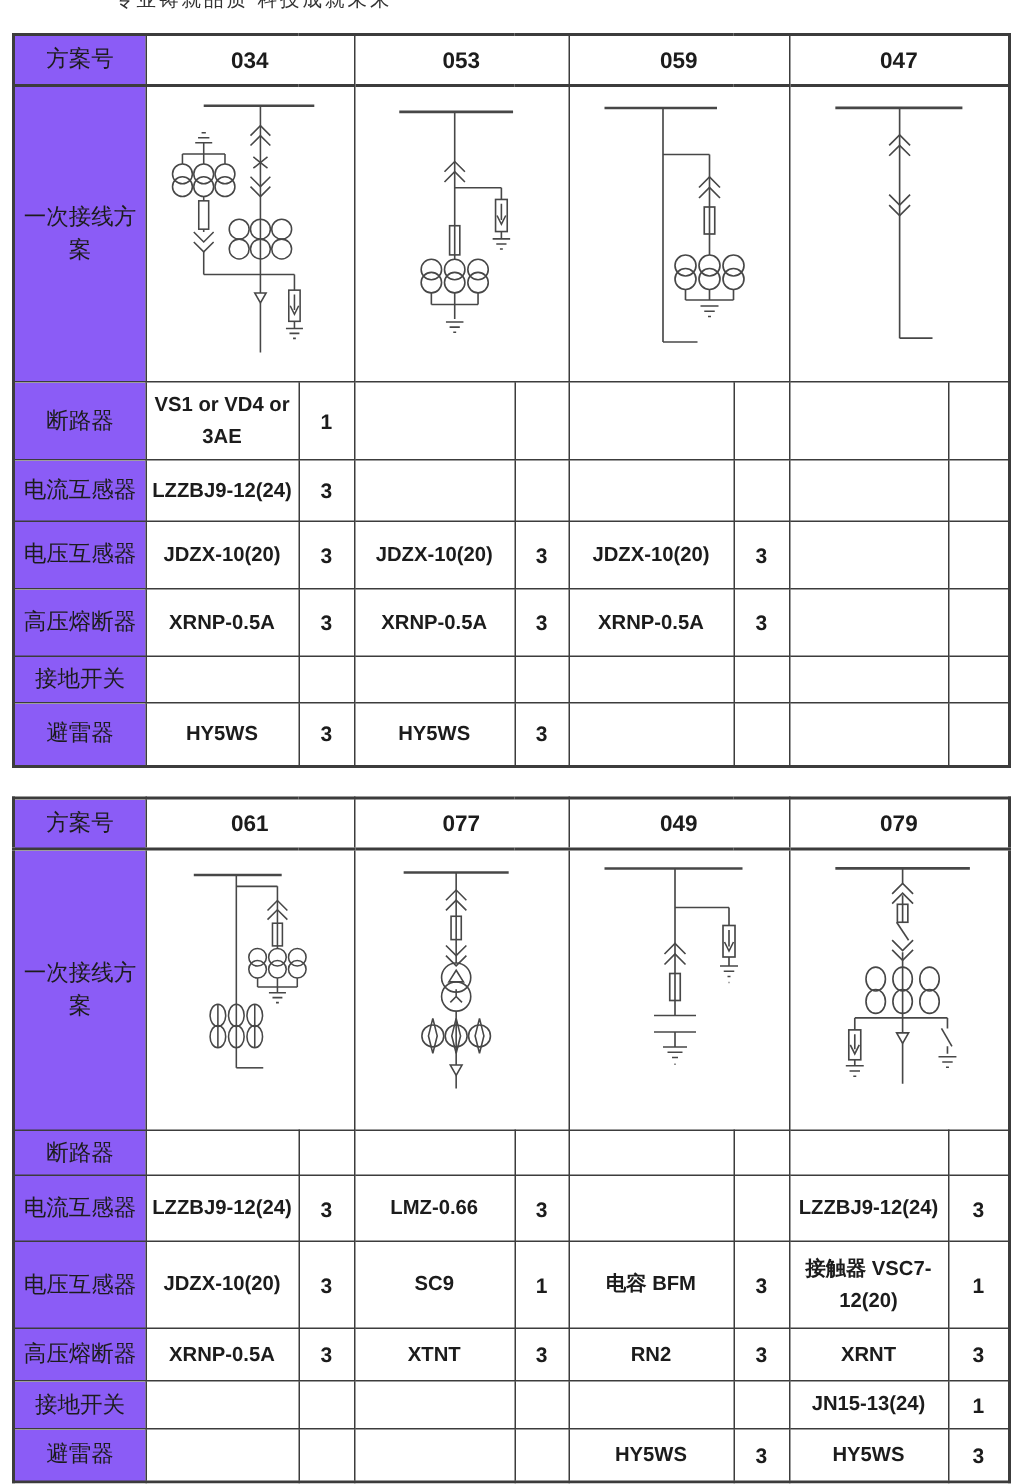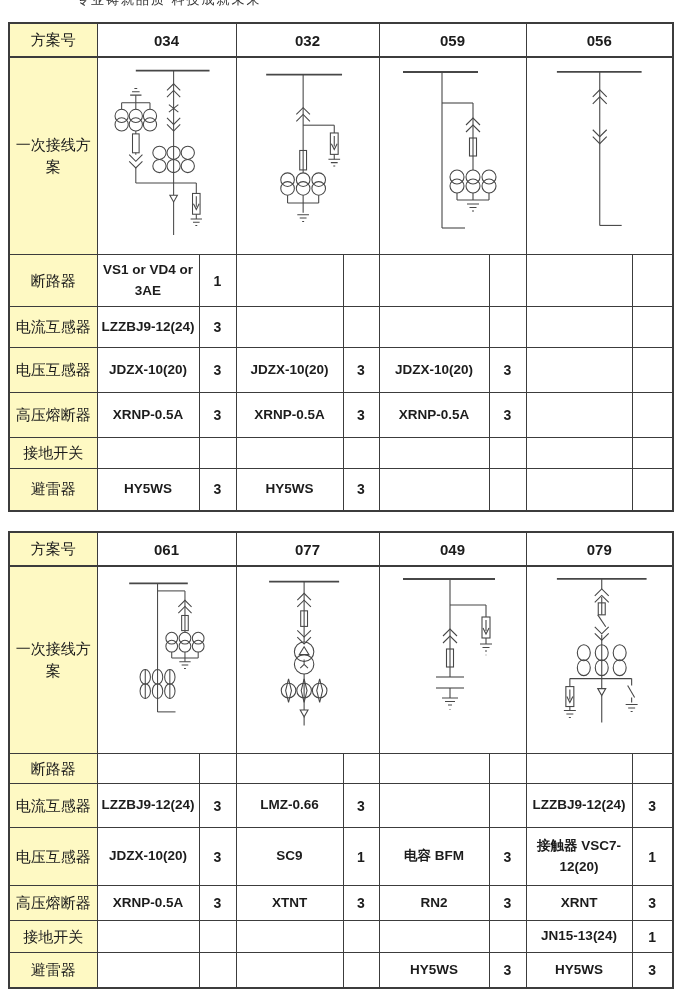--- a/index.html
+++ b/index.html
@@ -12,21 +12,21 @@
 
   table.spec {
     position:absolute; left:8px; width:664px;
     border-collapse:collapse; table-layout:fixed;
     border:2px solid #3c3c3c;
   }
   #t1 { top:22px; }
   #t2 { top:531px; }
   td { border:1.4px solid #3c3c3c; text-align:center; vertical-align:middle; padding:0 2px; overflow:hidden; }
   tr.hdr td { border-bottom-width:2.4px; }
-  td.lbl { background:#fef9c3; font-size:15px; line-height:1.45; }
+  td.lbl { background:#8b5cf6; font-size:15px; line-height:1.45; }
   td.num { font-size:15px; font-weight:bold;margin-left:31px; }
   td.val { font-size:13.5px; font-weight:bold; line-height:1.5; }
   td.qty { font-size:14px; font-weight:bold; }
   td.diag { padding:0; }
   .diag svg { display:block; width:100%; height:100%; }
   .diag svg * { fill:none; stroke:#474747; stroke-width:1.1; }
   .diag svg .bus { stroke-width:1.8; }
   .diag svg .tri { fill:#ffffff; }
 </style>
 </head>
@@ -47,23 +47,23 @@
         <col style="width:36px">
         <col style="width:110px">
       <col style="width:37px">
         <col style="width:106px">
         <col style="width:41px">
     </colgroup>
     <tbody>
         <tr class="hdr" style="height:34px">
       <td class="lbl">方案号</td>
       <td class="num" colspan="2">034</td>
-      <td class="num" colspan="2">032</td>
+      <td class="num" colspan="2">053</td>
       <td class="num" colspan="2">059</td>
-      <td class="num" colspan="2">056</td>
+      <td class="num" colspan="2">047</td>
     </tr>
     <tr style="height:196px">
       <td class="lbl">一次接线方案</td>
       <td class="diag" colspan="2">
         <svg viewBox="0 0 146 196">
           <line class="bus" x1="40" y1="8" x2="118" y2="8"></line>
           <line x1="80" y1="8" x2="80" y2="127"></line>
           <path d="M73 29 L80 22 L87 29 M73 36 L80 29 L87 36"></path>
           <path d="M75 44 L85 52 M85 44 L75 52"></path>
           <path d="M73 58 L80 65 L87 58 M73 65 L80 72 L87 65"></path>

